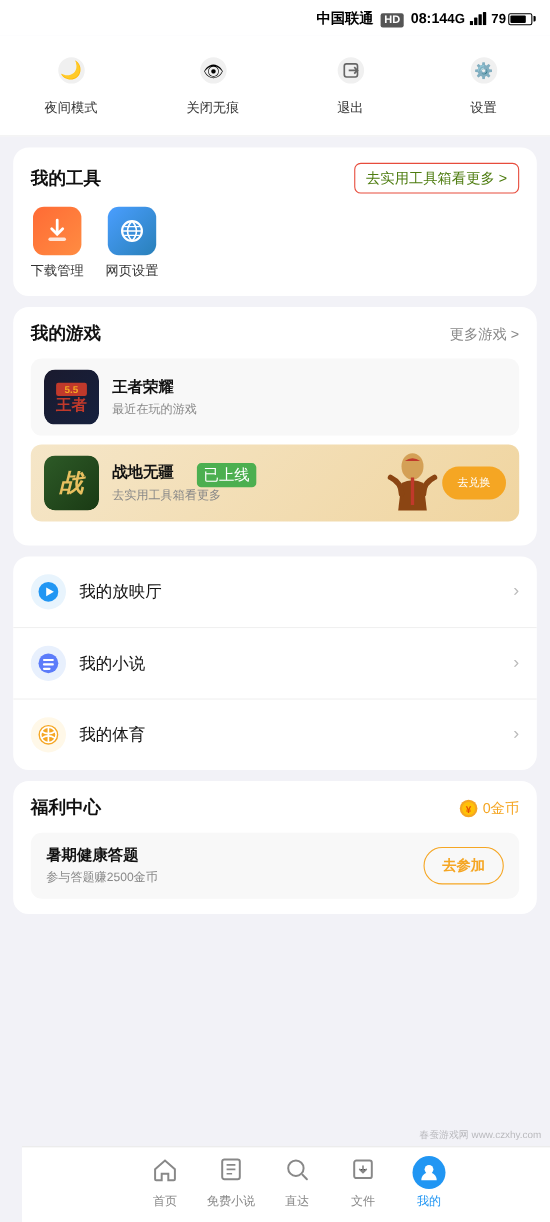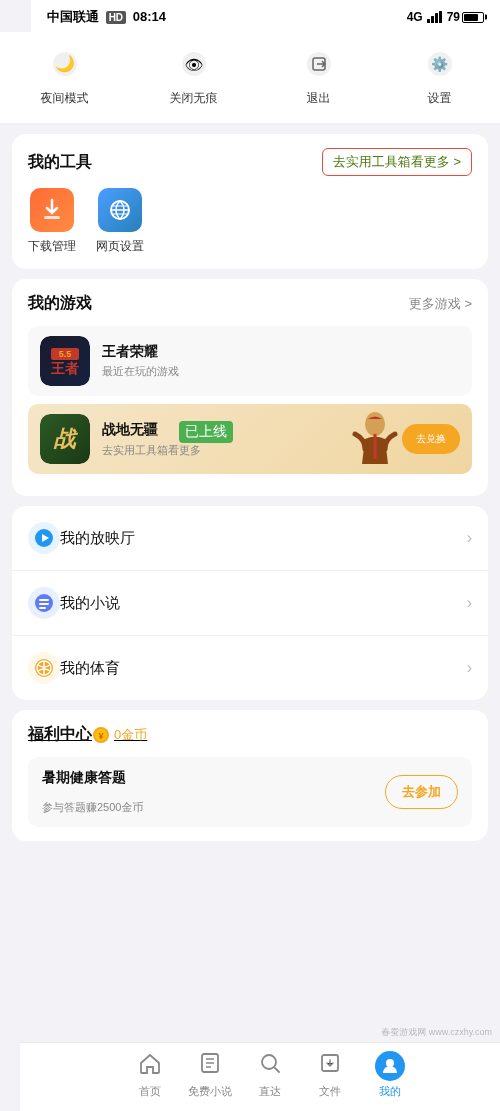--- a/index.html
+++ b/index.html
@@ -8,26 +8,25 @@
       min-height: 1111px;
       font-family: -apple-system, 'PingFang SC', 'Helvetica Neue', sans-serif;
       background: #f2f2f7;
       overflow-x: hidden;
     }
 
     
     .status-bar {
       background: #fff;
       display: flex;
-      justify-content: space-between;
+      justify-content: flex-end;
       align-items: center;
       padding: 8px 16px 6px;
       font-size: 13px;
       font-weight: 600;
-      margin-left: 31px;
     }
     .status-left { color: #000; font-size: 13px; }
     .status-right { display: flex; align-items: center; gap: 4px; color: #000; font-size: 12px; }
     .battery-icon {
       display: inline-flex; align-items: center;
       border: 1.5px solid #000; border-radius: 2px;
       width: 22px; height: 11px; position: relative; padding: 1px;
     }
     .battery-icon::after {
       content: ''; position: absolute; right: -4px; top: 50%; transform: translateY(-50%);
@@ -143,20 +142,21 @@
       background: #fff;
       margin: 10px 12px;
       border-radius: 14px;
       overflow: hidden;
     }
     .menu-item {
       display: flex;
       align-items: center;
       padding: 16px 16px;
       border-bottom: 1px solid #f0f0f0;
+      gap: 12px;
     }
     .menu-item:last-child { border-bottom: none; }
     .menu-item-icon {
       width: 32px; height: 32px;
       border-radius: 50%;
       display: flex; align-items: center; justify-content: center;
       font-size: 18px;
       flex-shrink: 0;
     }
     .menu-item-label {
@@ -166,36 +166,36 @@
       font-weight: 500;
     }
     .chevron-right {
       color: #bbb;
       font-size: 16px;
     }
 
     
     .welfare-header {
       display: flex;
+      justify-content: space-between;
       align-items: center;
       margin-bottom: 12px;
-      text-decoration: underline;
     }
     .coin-badge {
       display: flex; align-items: center; gap: 4px;
       font-size: 13px; color: #f5a623;
     }
     .welfare-item {
       display: flex; align-items: center;
       background: #f8f8f8;
       border-radius: 10px;
       padding: 12px 14px;
       gap: 12px;
     }
-    .welfare-name { font-size: 14px; font-weight: 600; color: #111; margin-bottom: 13px; }
+    .welfare-name { font-size: 14px; font-weight: 600; color: #111; margin-bottom: 3px; }
     .welfare-desc { font-size: 11px; color: #888; }
     .participate-btn {
       background: transparent;
       border: 1.5px solid #f5a623;
       color: #f5a623;
       font-size: 13px;
       padding: 7px 16px;
       border-radius: 18px;
       font-weight: 700;
       flex-shrink: 0;

